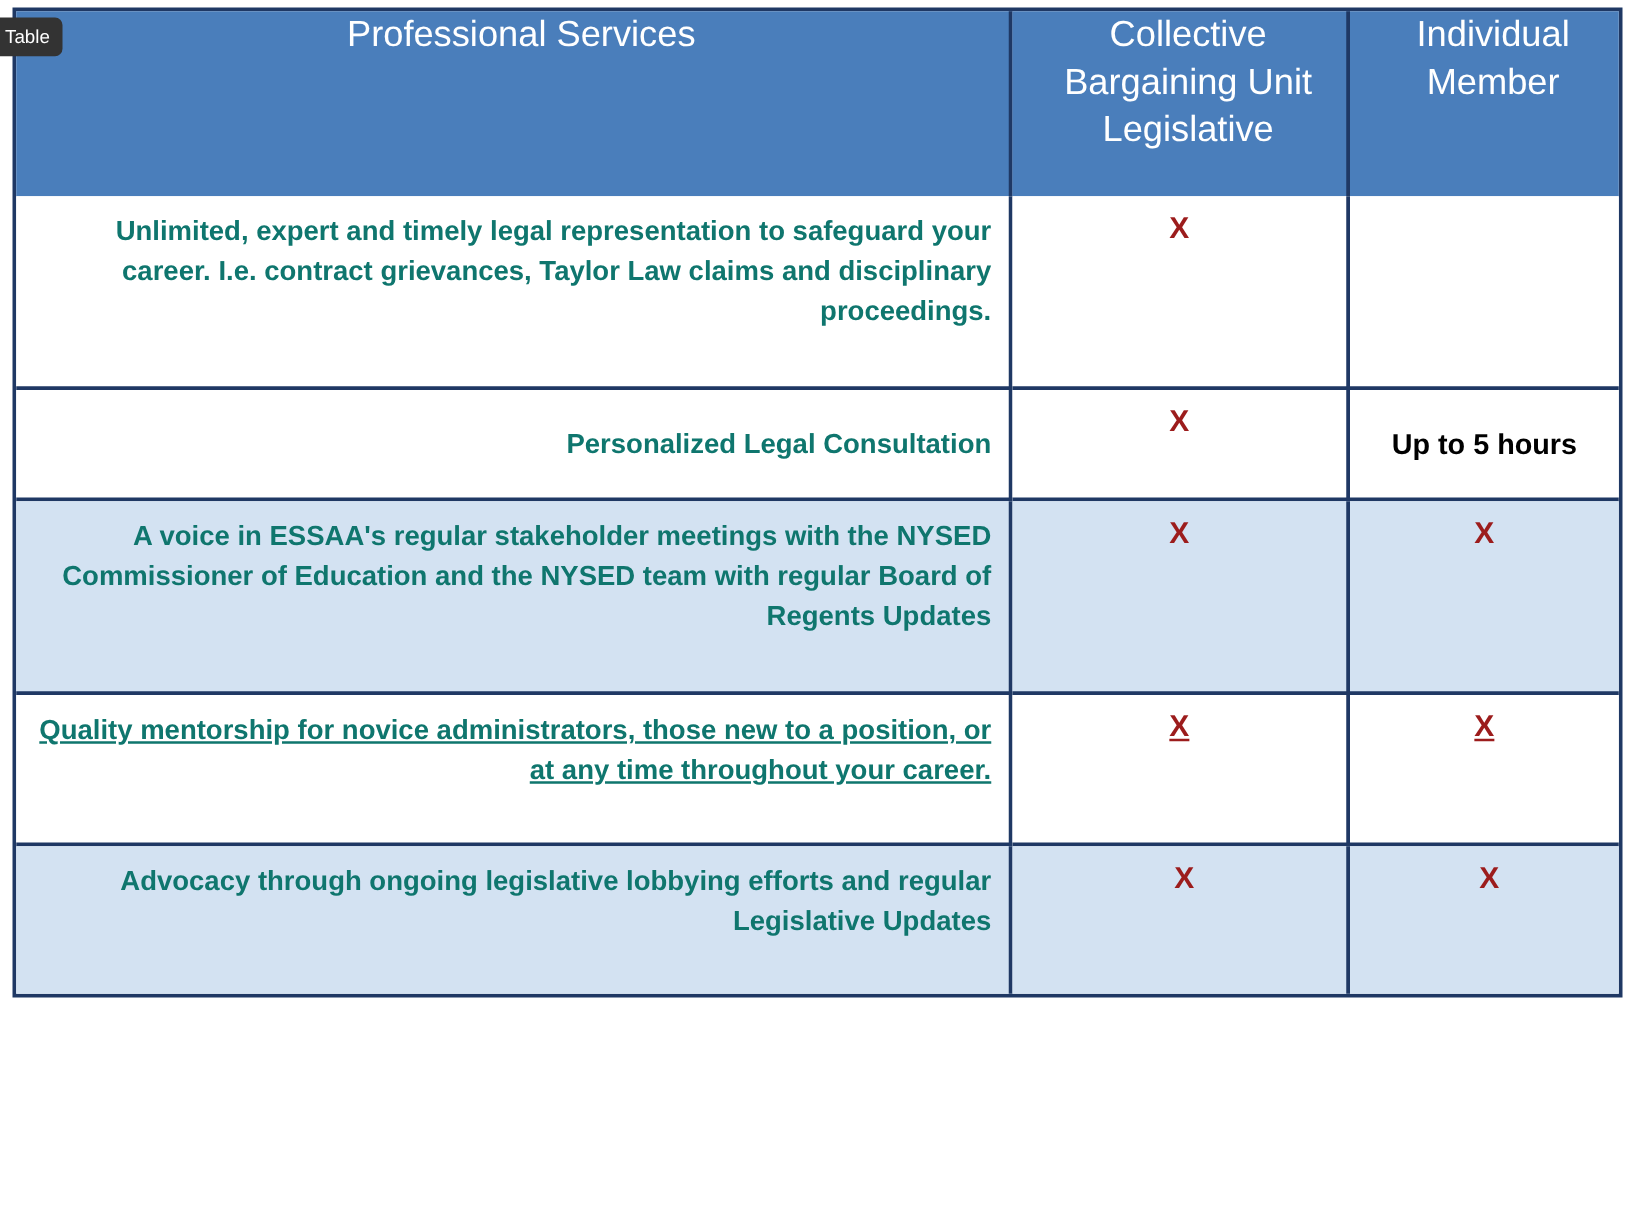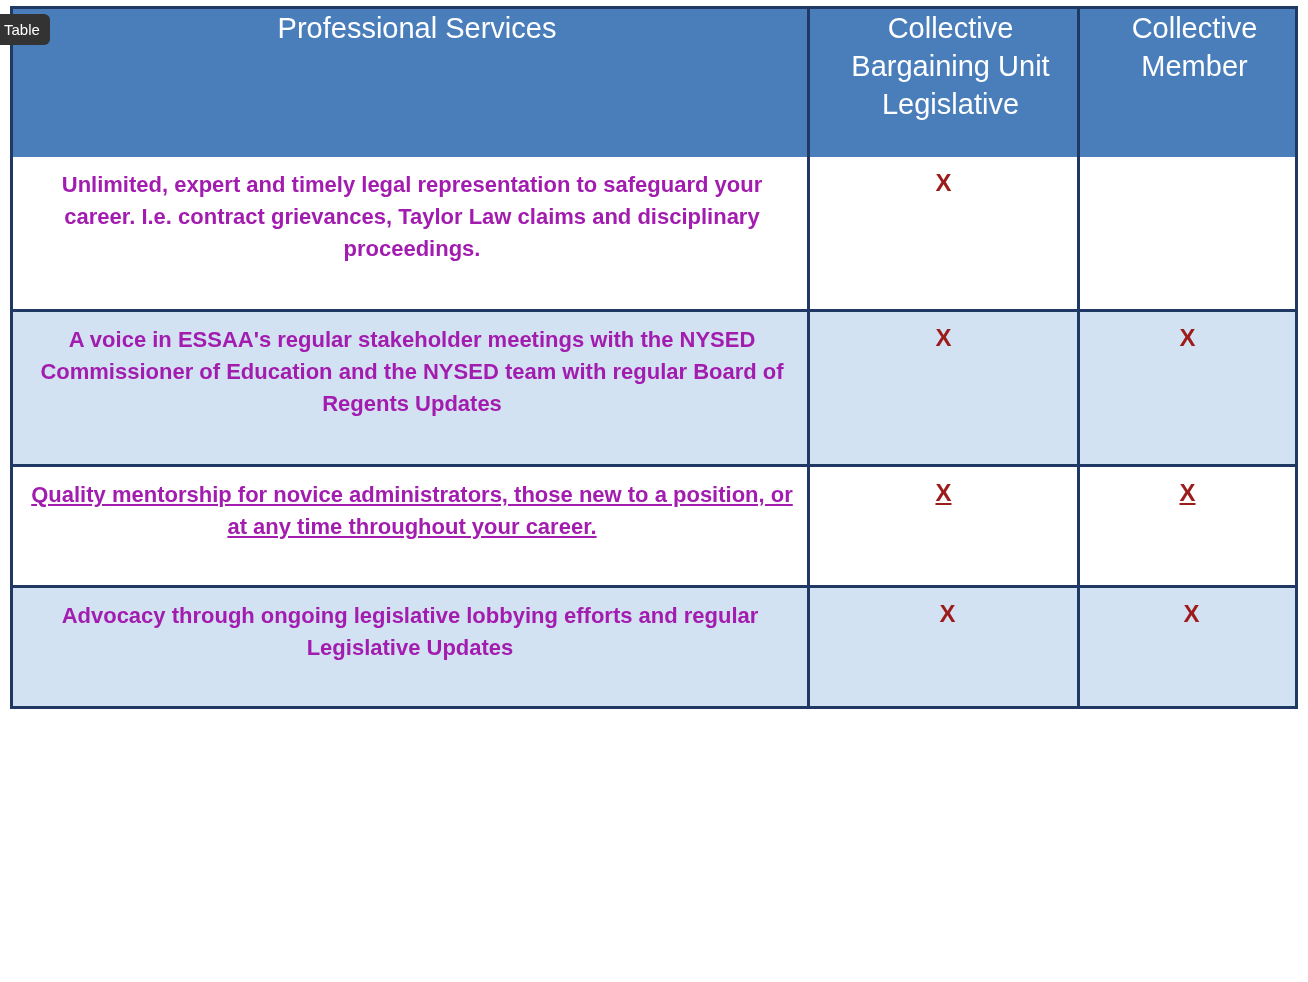--- a/index.html
+++ b/index.html
@@ -76,25 +76,25 @@
     font-size: 29px;
     line-height: 38px;
     height: 148px;
     padding: 6px 10px;
   }
   thead th.service-head {
     font-size: 29px;
   }
 
   tbody td.service {
-    text-align: center;
+    text-align: right;
     font-weight: bold;
     font-size: 22px;
     line-height: 32px;
-    color: #a21caf;
+    color: #0f766e;
     padding: 12px 14px 12px 18px;
   }
 
   tbody td.mark {
     text-align: center;
     vertical-align: top;
     padding: 12px 6px;
     font-size: 24px;
     font-weight: bold;
     color: #9c1c1c;
@@ -131,28 +131,33 @@
     <table class="cmp">
       <colgroup>
         <col class="c-service">
         <col class="c-cbu">
         <col class="c-ind">
       </colgroup>
       <thead>
         <tr>
           <th class="service-head">Professional Services</th>
           <th>Collective Bargaining Unit Legislative</th>
-          <th>Collective Member</th>
+          <th>Individual Member</th>
         </tr>
       </thead>
       <tbody>
         <tr class="plain r0">
           <td class="service">Unlimited, expert and timely legal representation to safeguard your career. I.e. contract grievances, Taylor Law claims and disciplinary proceedings.</td>
           <td class="mark">X</td>
           <td class="mark"></td>
+        </tr>
+        <tr class="plain r2">
+          <td class="service">Personalized Legal Consultation</td>
+          <td class="mark">X</td>
+          <td class="mark text-val">Up to 5 hours</td>
         </tr>
         <tr class="alt r3">
           <td class="service">A voice in ESSAA's regular stakeholder meetings with the NYSED Commissioner of Education and the NYSED team with regular Board of Regents Updates</td>
           <td class="mark">X</td>
           <td class="mark">X</td>
         </tr>
         <tr class="plain r4">
           <td class="service">Quality mentorship for novice administrators,  those new to a position, or at any time throughout your career.</td>
           <td class="mark">X</td>
           <td class="mark">X</td>

